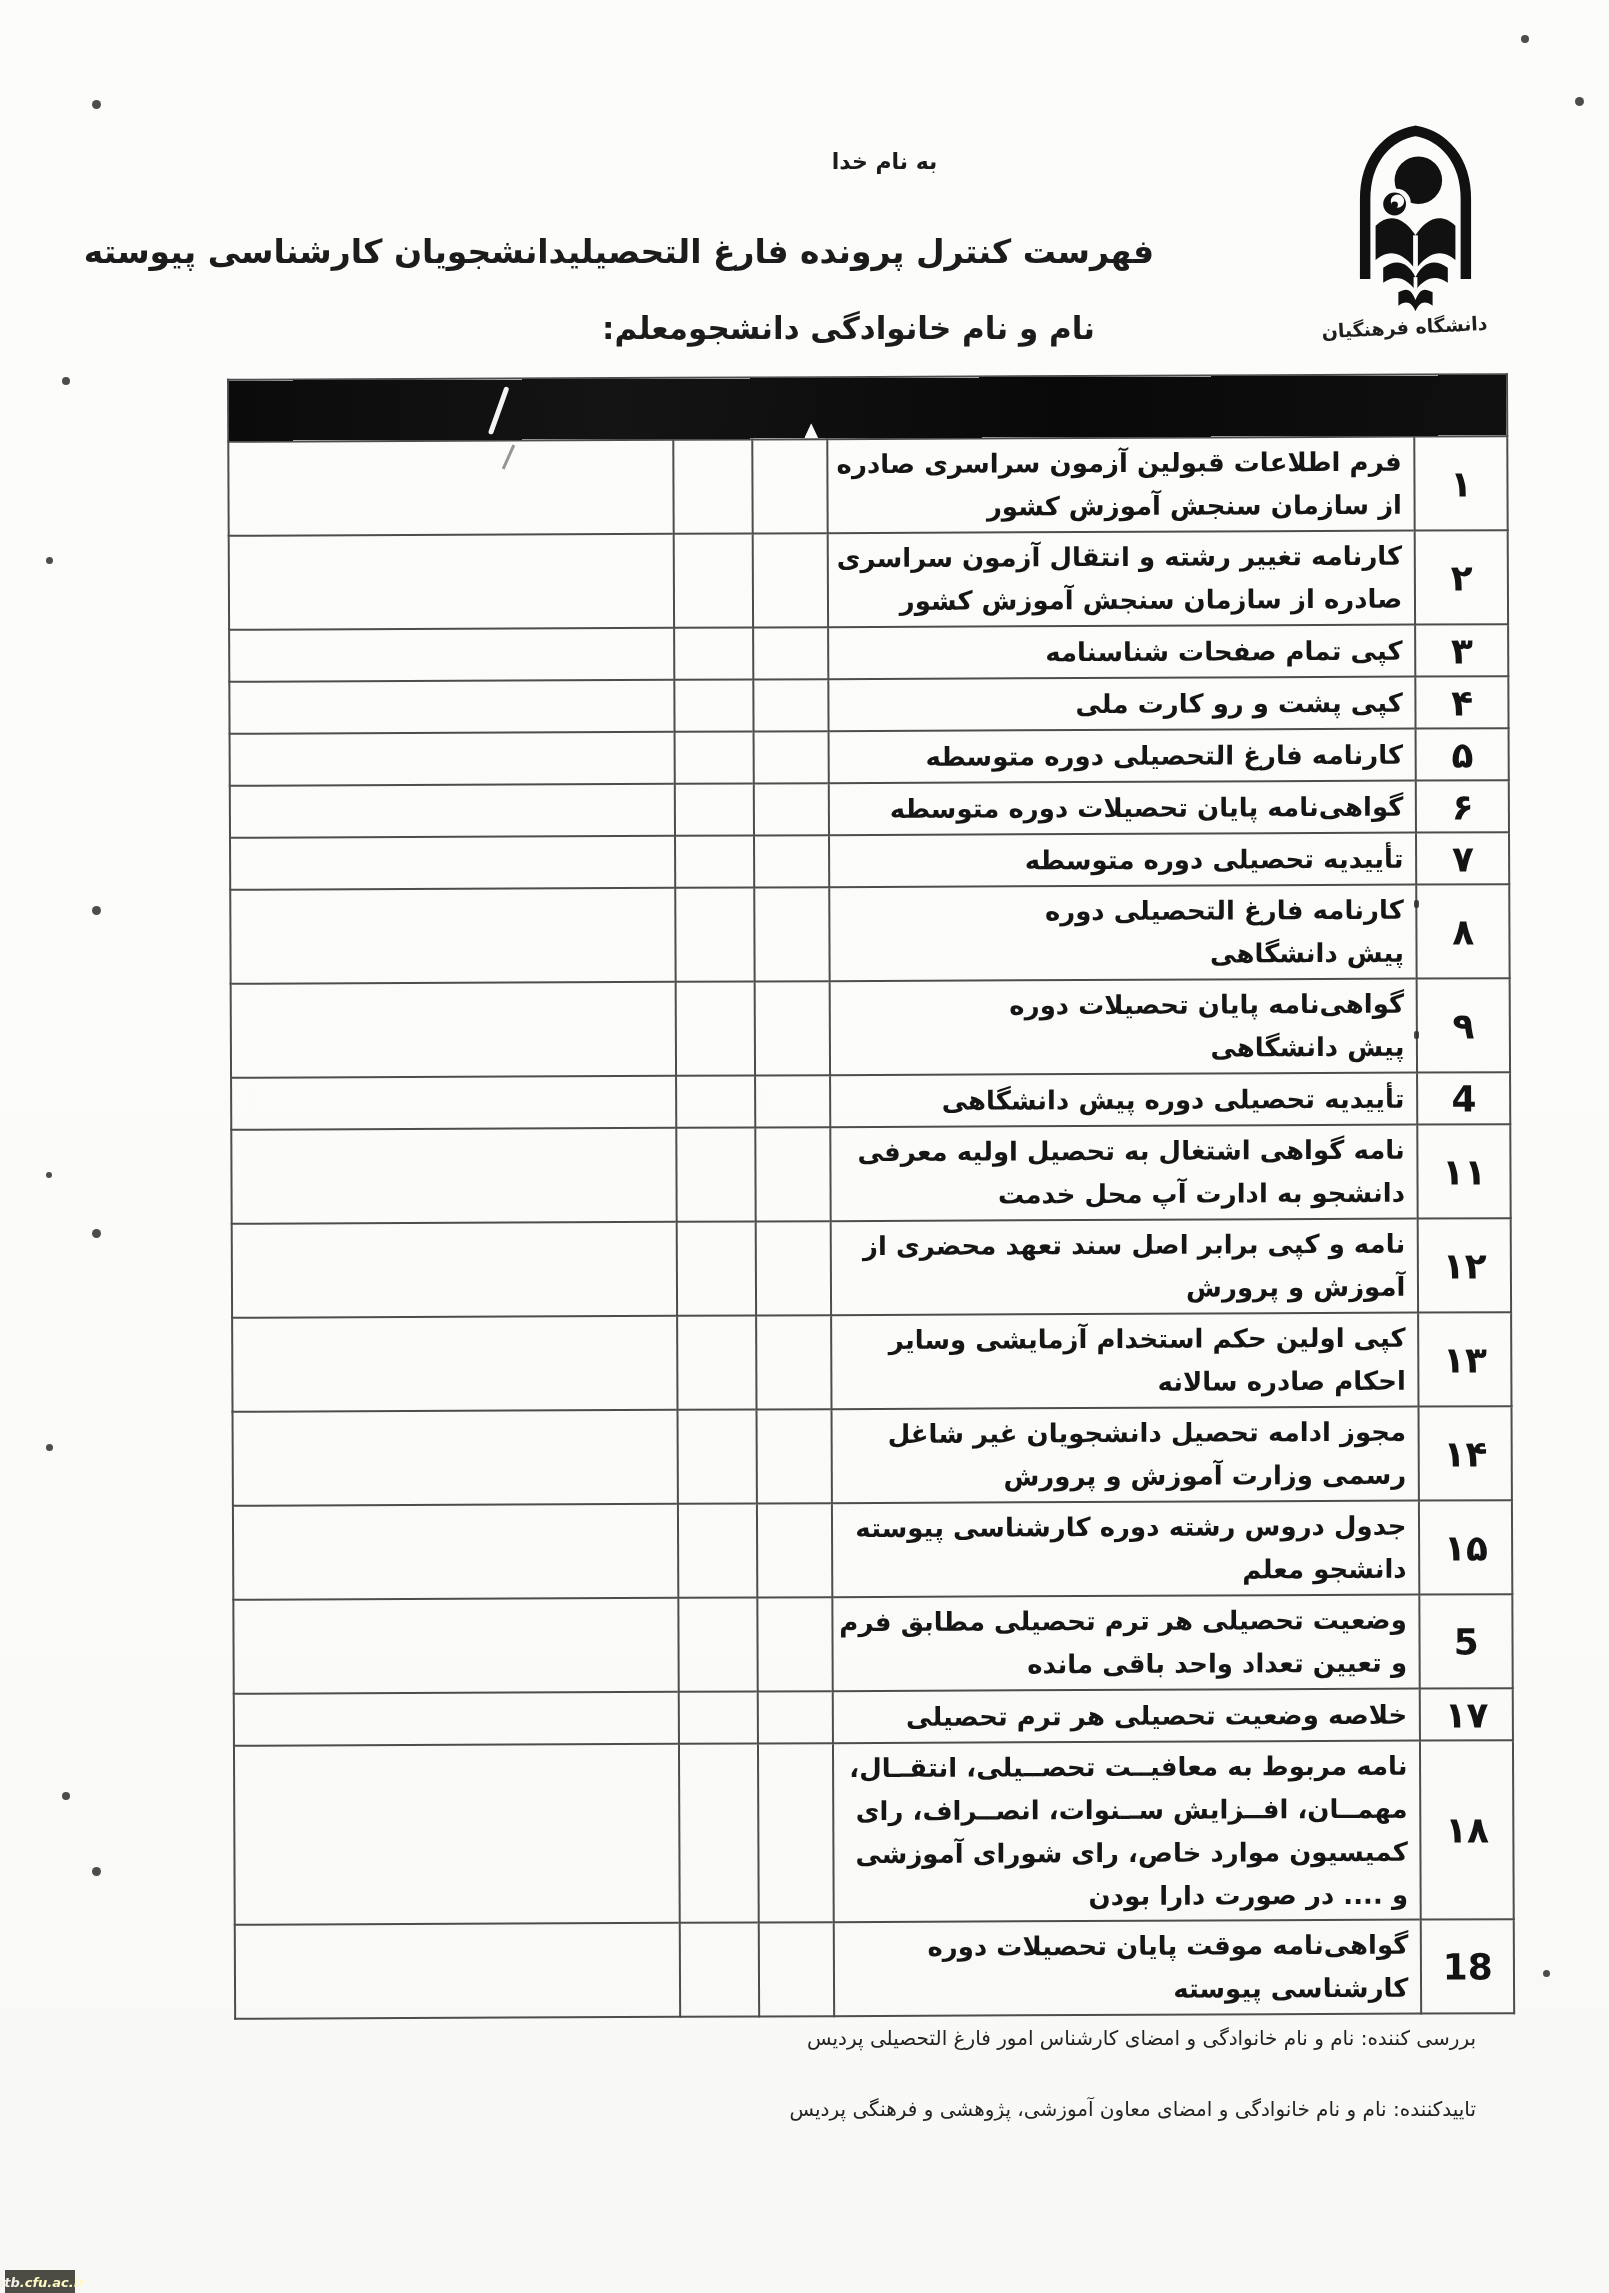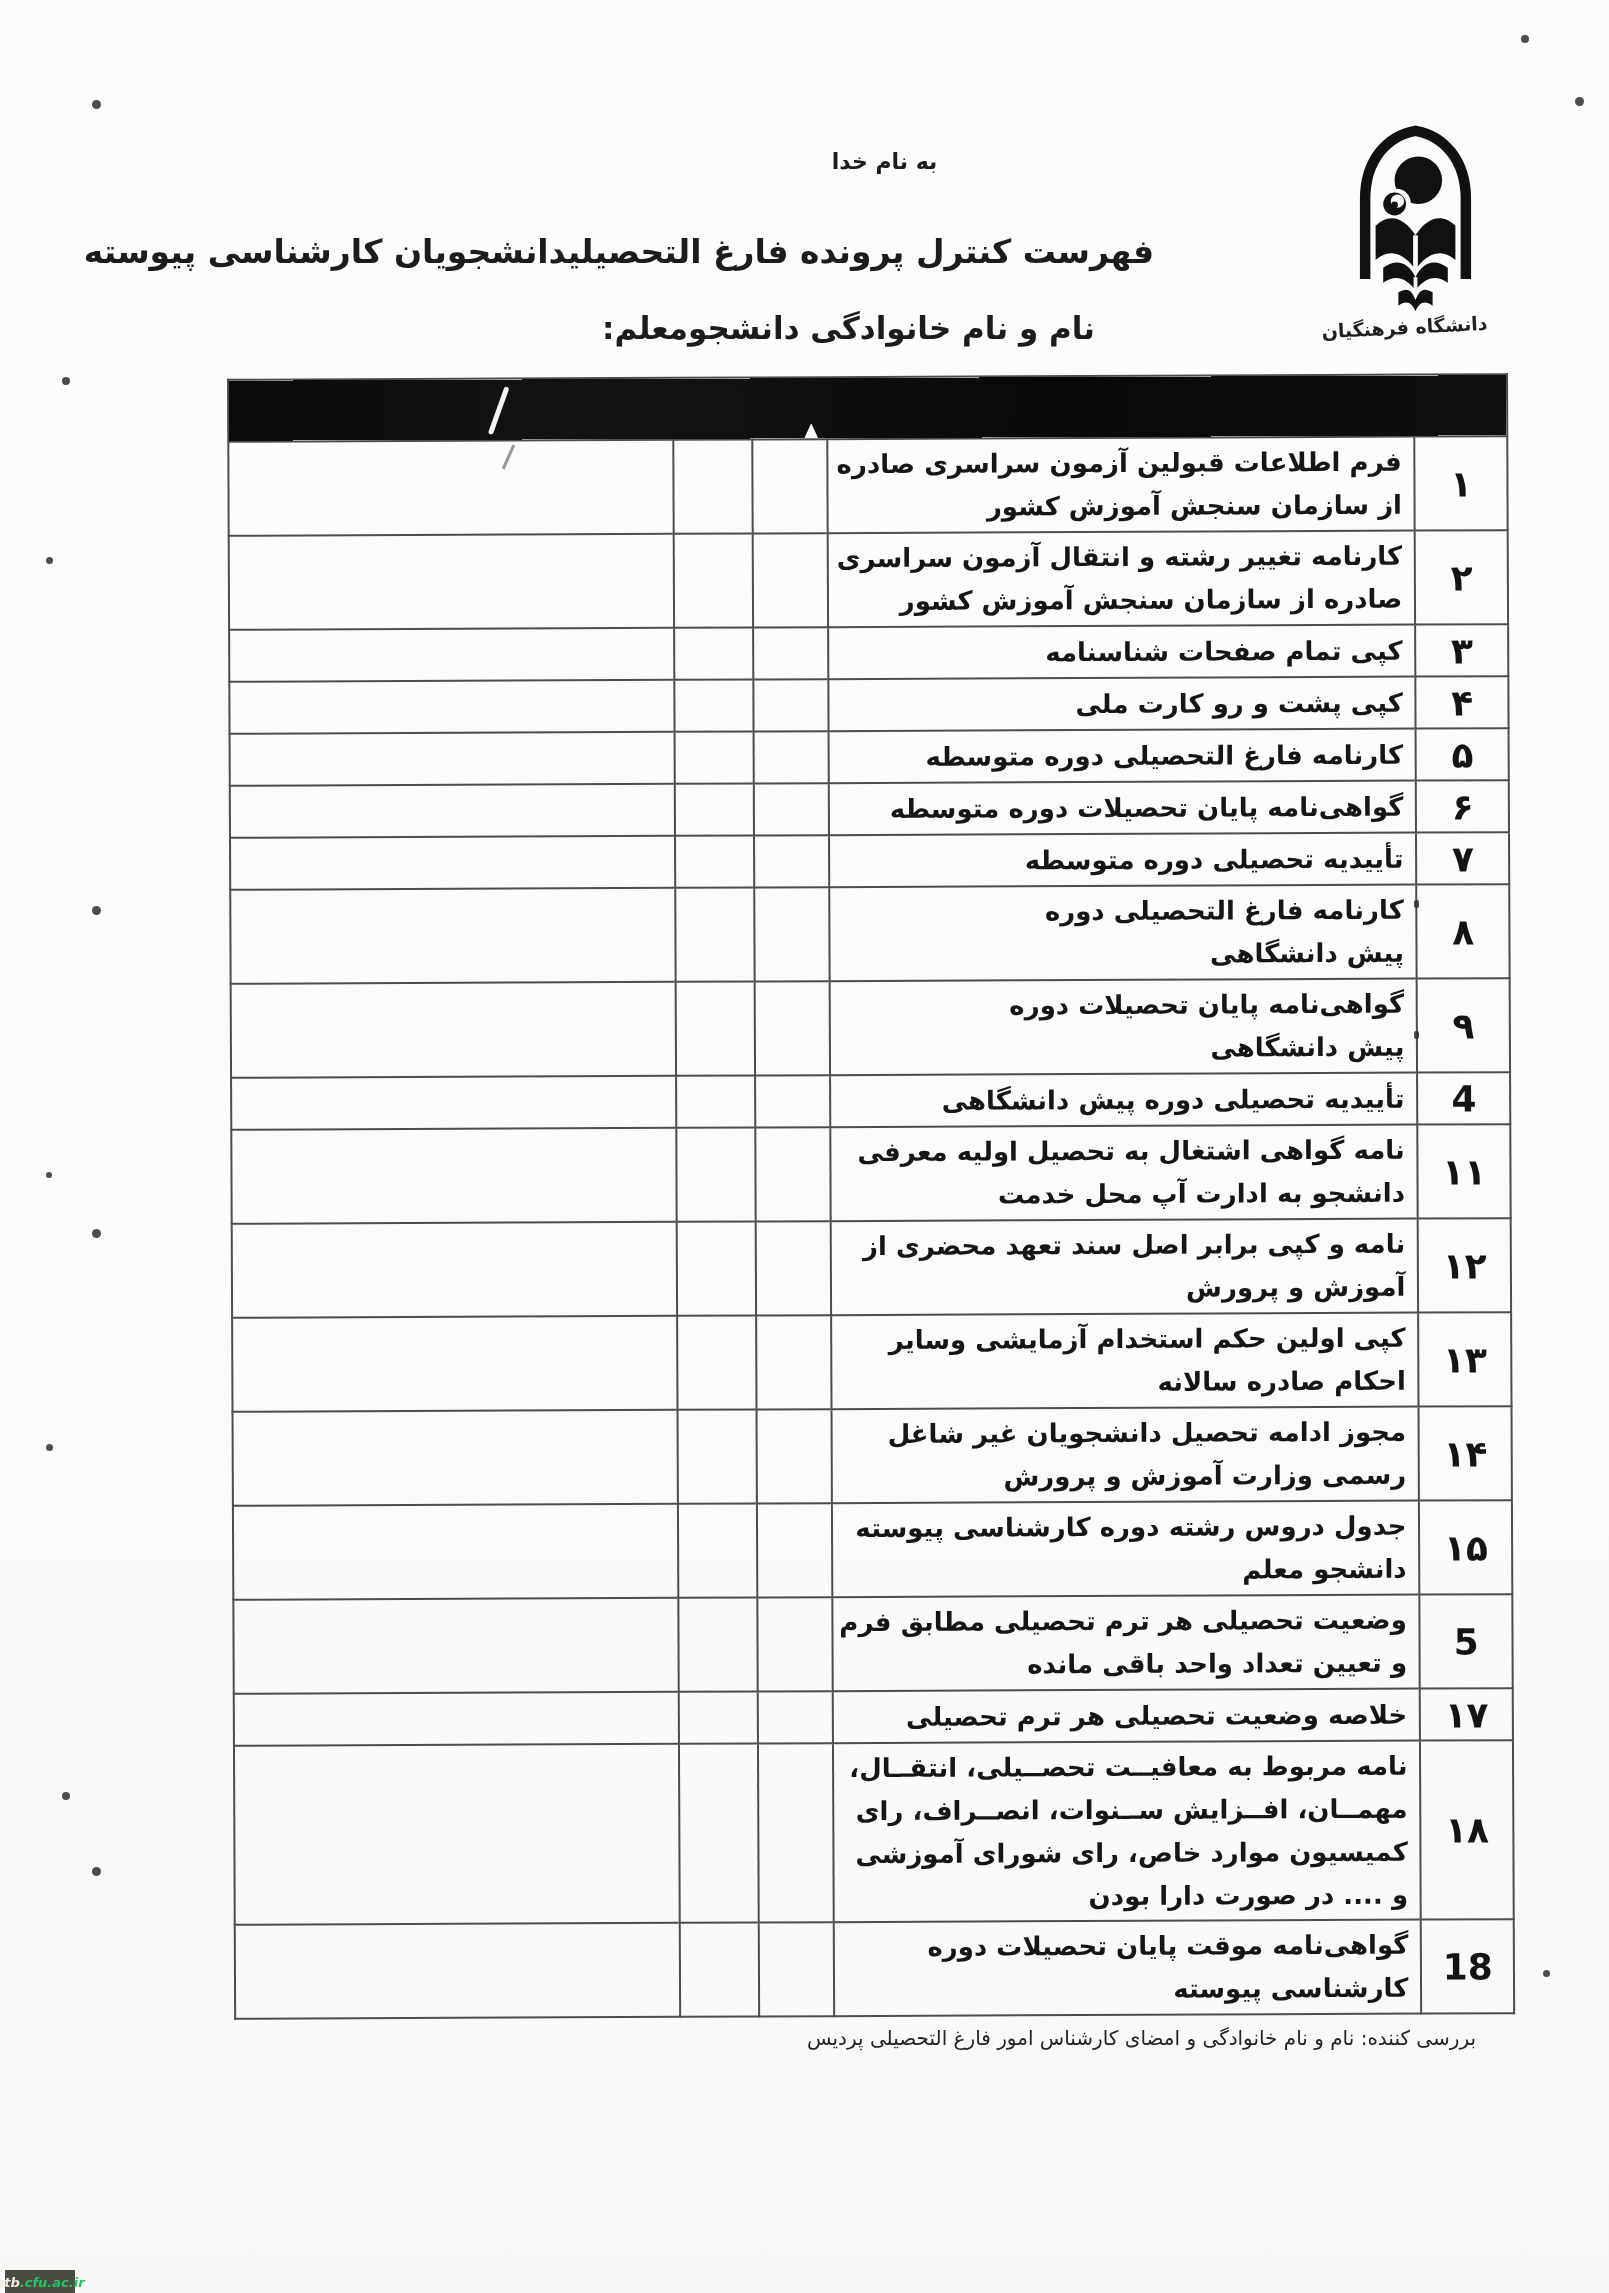--- a/index.html
+++ b/index.html
@@ -43,21 +43,21 @@
   
   .footer-line{position:absolute;right:134px;direction:rtl;font-size:20px;font-weight:400;
     color:#242424;white-space:nowrap;}
   .footer-1{top:2026px;}
   .footer-2{top:2097px;}
   
   .wm{position:absolute;left:5px;top:2270px;width:70px;height:24px;background:#4c4c45;
     display:flex;align-items:center;justify-content:center;font-style:italic;
     font-weight:bold;font-size:13px;direction:ltr;}
   .wm .p1{color:#f2eee2;}
-  .wm .p2{color:#22c55e;}
+  .wm .p2{color:#fef9c3;}
   
   .spk{position:absolute;background:#2e2e2c;border-radius:50%;opacity:.85;}
   .tick{position:absolute;width:3px;height:26px;background:#6a6a66;transform:rotate(24deg);
     left:507px;top:444px;opacity:.7;}
 </style>
 </head>
 <body>
 
 <div class="sheet">
 
@@ -277,20 +277,21 @@
             <div>کارشناسی پیوسته</div>
           </td>
           <td class="chk1"></td>
           <td class="chk2"></td>
           <td class="note"></td>
         </tr>
       </tbody>
   </table>
 
   <div class="footer-line footer-1">بررسی کننده: نام و نام خانوادگی و امضای کارشناس امور فارغ التحصیلی پردیس</div>
+  <div class="footer-line footer-2">تاییدکننده: نام و نام خانوادگی و امضای معاون آموزشی، پژوهشی و فرهنگی پردیس</div>
 
   <div class="wm">
     <span class="p1">atb</span>
       <span class="p2">.cfu.ac.ir</span>
   </div>
 
   <div class="spk" style="left:1521px;top:35px;width:8px;height:8px;"></div>
   <div class="spk" style="left:1575px;top:97px;width:9px;height:9px;"></div>
   <div class="spk" style="left:92px;top:100px;width:9px;height:9px;"></div>
   <div class="spk" style="left:62px;top:377px;width:8px;height:8px;"></div>

